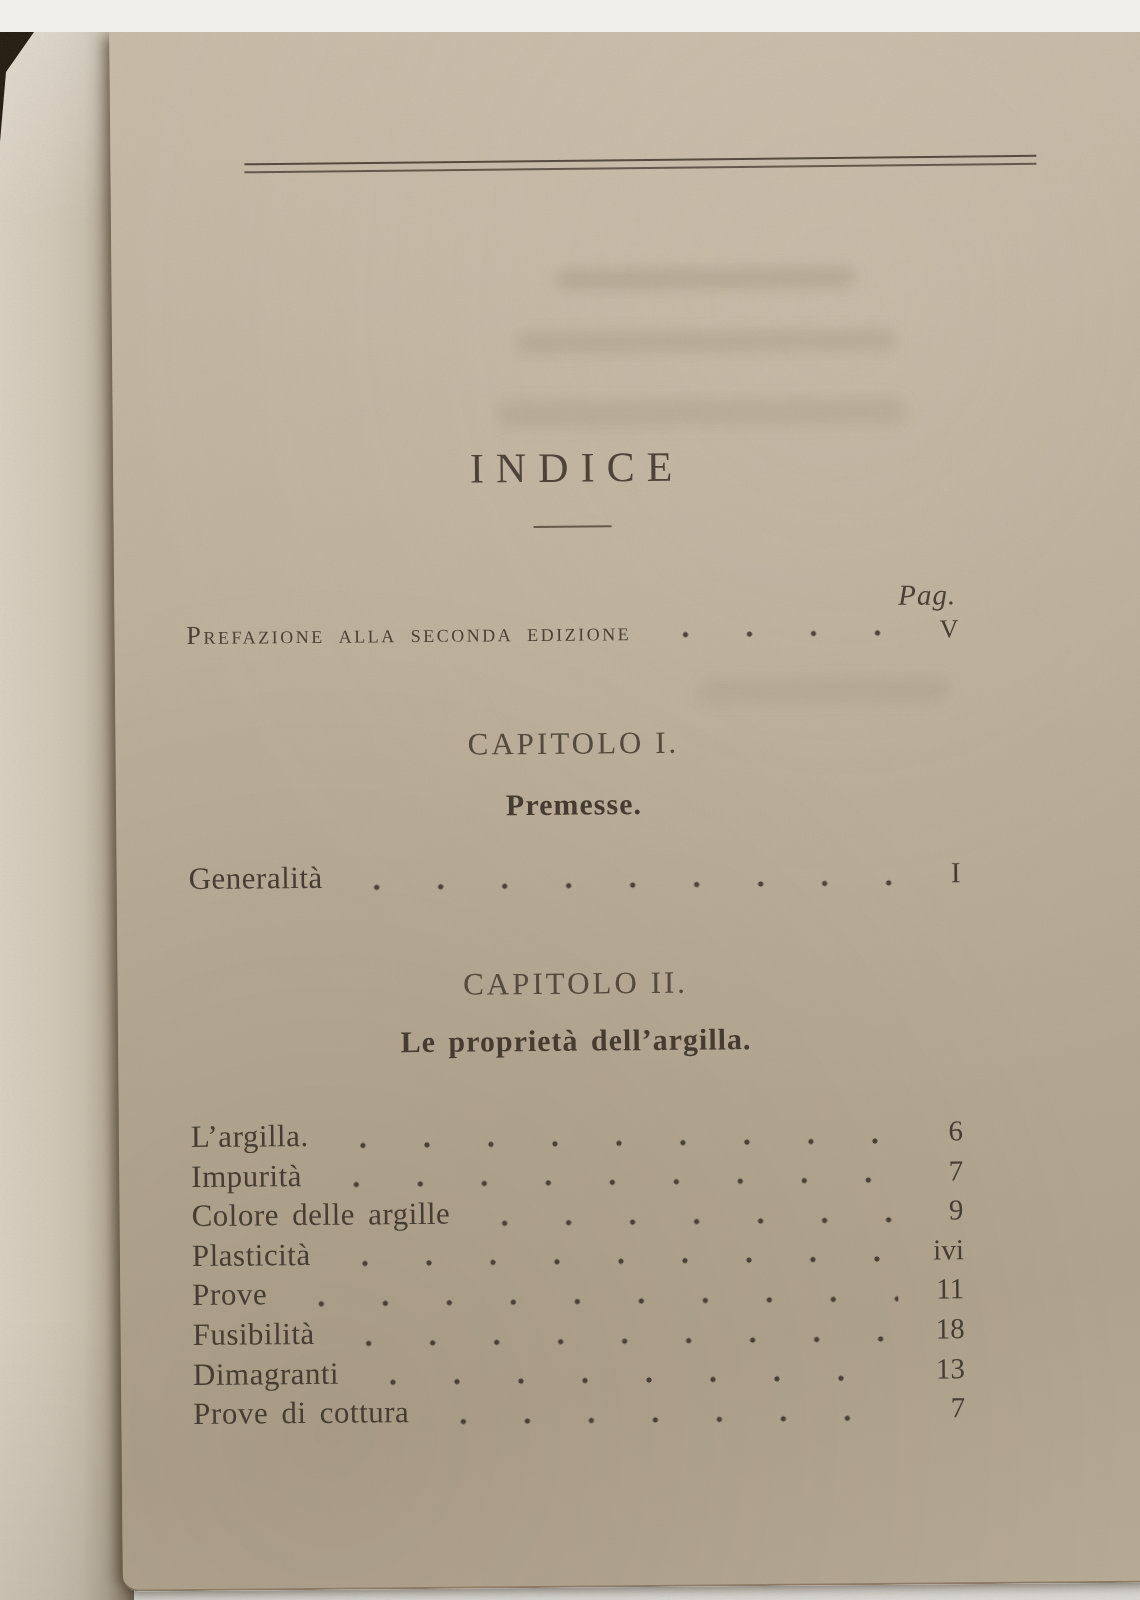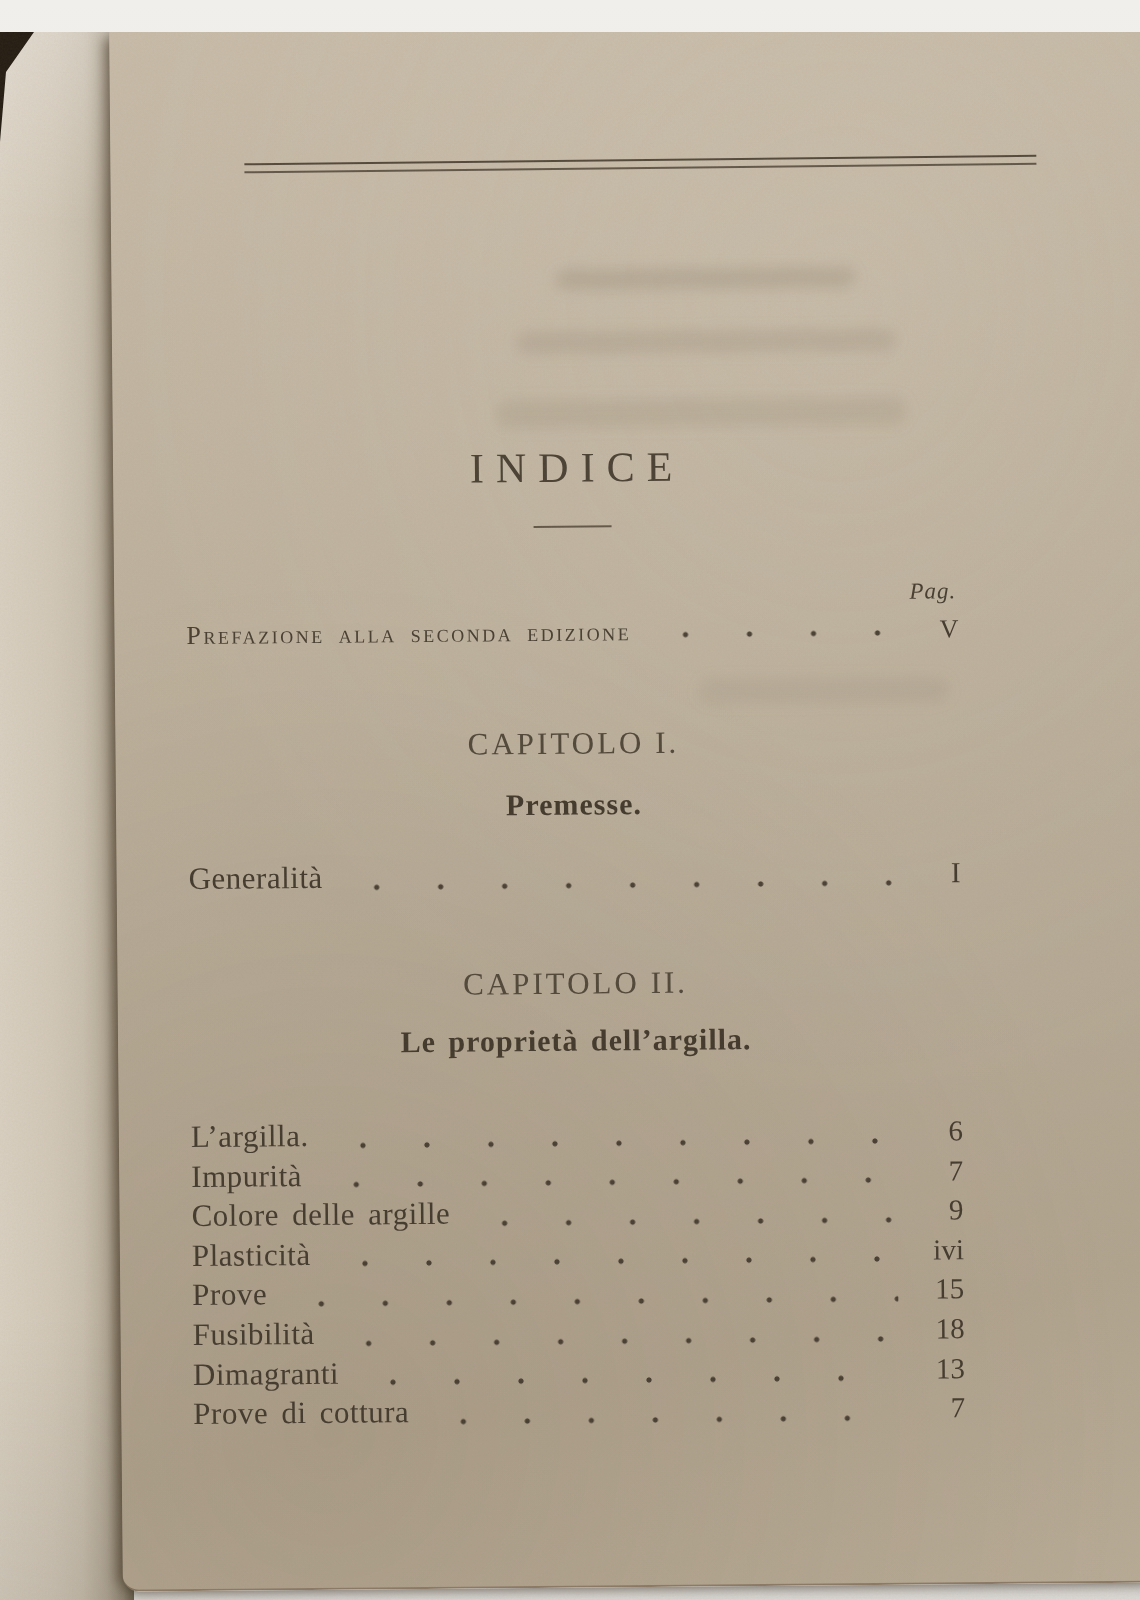--- a/index.html
+++ b/index.html
@@ -60,21 +60,21 @@
     letter-spacing:12px;padding-left:12px;box-sizing:border-box;
     color:#4a4134;
   }
   .title-divider{
     position:absolute;top:500px;left:348px;width:78px;height:0;
     border-top:2.5px solid rgba(73,61,46,.78);
   }
 
   .pag-label{
     position:absolute;top:556px;right:2px;
-    font-style:italic;font-size:23px;color:#463d30;letter-spacing:1px;
+    font-style:italic;font-size:29px;color:#463d30;letter-spacing:1px;
   }
 
   .toc-row{
     display:flex;align-items:baseline;width:100%;
     font-size:31px;color:#433a2e;white-space:nowrap;
   }
   .toc-row .rowlabel{flex:0 0 auto;letter-spacing:.5px;word-spacing:5px;}
   .leader{
     flex:1 1 auto;align-self:flex-end;height:30px;margin:0 6px 0 14px;
     background-image:radial-gradient(circle,rgba(58,48,37,.88) 2.2px,rgba(58,48,37,0) 3px);
@@ -175,21 +175,21 @@
 
         <div class="toc-row">
           <span class="rowlabel">Plasticità</span>
           <span class="leader"></span>
           <span class="pagenum">ivi</span>
         </div>
 
         <div class="toc-row">
           <span class="rowlabel">Prove</span>
           <span class="leader"></span>
-          <span class="pagenum">15</span>
+          <span class="pagenum">11</span>
         </div>
 
         <div class="toc-row">
           <span class="rowlabel">Fusibilità</span>
           <span class="leader"></span>
           <span class="pagenum">18</span>
         </div>
 
         <div class="toc-row">
           <span class="rowlabel">Dimagranti</span>

